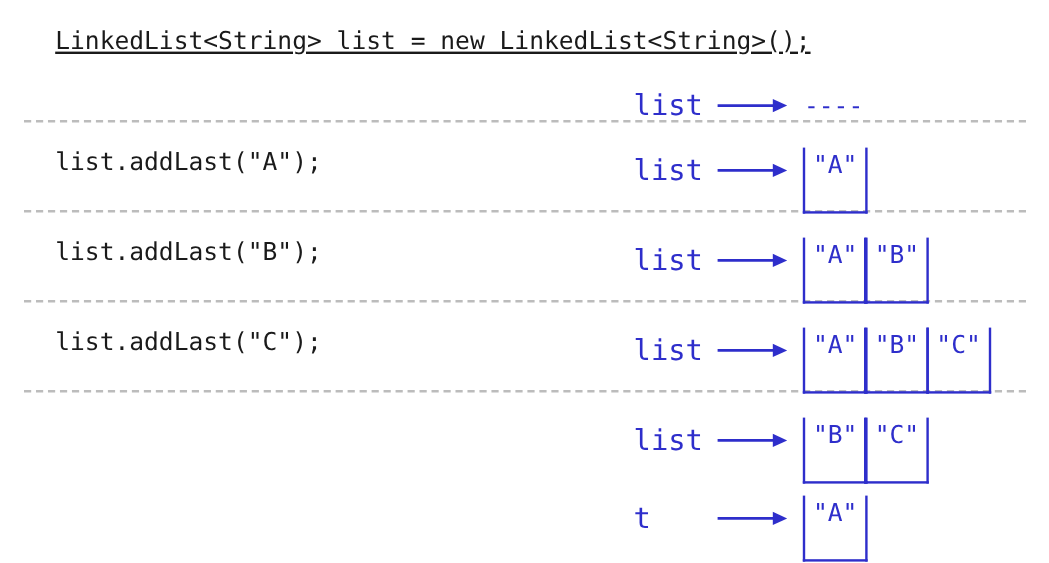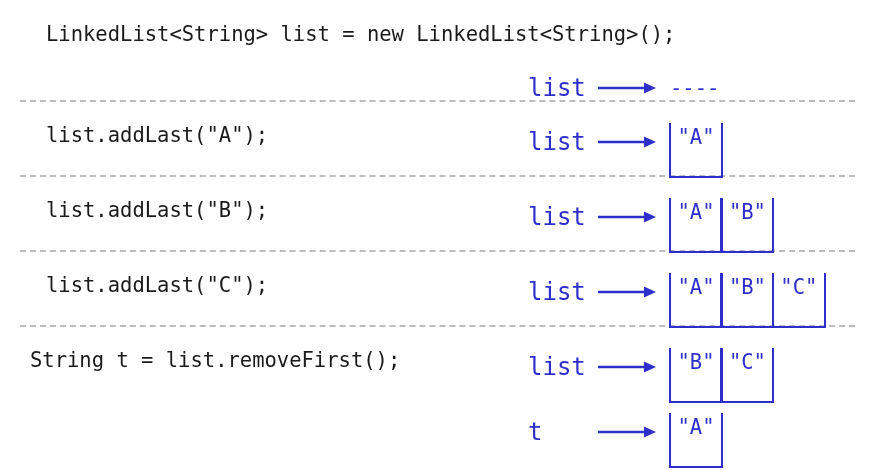--- a/index.html
+++ b/index.html
@@ -110,34 +110,33 @@
   }
   .cell:first-child {
     margin-left: 0;
   }
 </style>
 </head>
 <body>
 
 <div class="canvas">
 
-  <div class="code-text code-header" style="left:46px; top:22px;">LinkedList&lt;String&gt; list = new LinkedList&lt;String&gt;();</div>
+  <div class="code-text code-header" style="left:46px; top:22px;text-decoration:underline;">LinkedList&lt;String&gt; list = new LinkedList&lt;String&gt;();</div>
 
   <div class="separator" style="top:100px;"></div>
   <div class="separator" style="top:175px;"></div>
   <div class="separator" style="top:250px;"></div>
   <div class="separator" style="top:325px;"></div>
 
   <div class="code-text" style="left:46px; top:123px;">list.addLast("A");</div>
 
   <div class="code-text" style="left:46px; top:198px;">list.addLast("B");</div>
 
   <div class="code-text" style="left:46px; top:273px;">list.addLast("C");</div>
 
-  <div class="code-text" style="left:30px; top:348px;">String t = list.removeFirst();</div>
 
   <div class="state-row" style="top:68px;">
     <span class="var-label">list</span>
     <svg class="arrow" viewBox="0 0 62 20">
       <line class="arrow-line" x1="2" y1="10" x2="50" y2="10"></line>
       <polygon class="arrow-head" points="48,4.5 60,10 48,15.5"></polygon>
     </svg>
     <span class="null-marker">----</span>
   </div>
 

